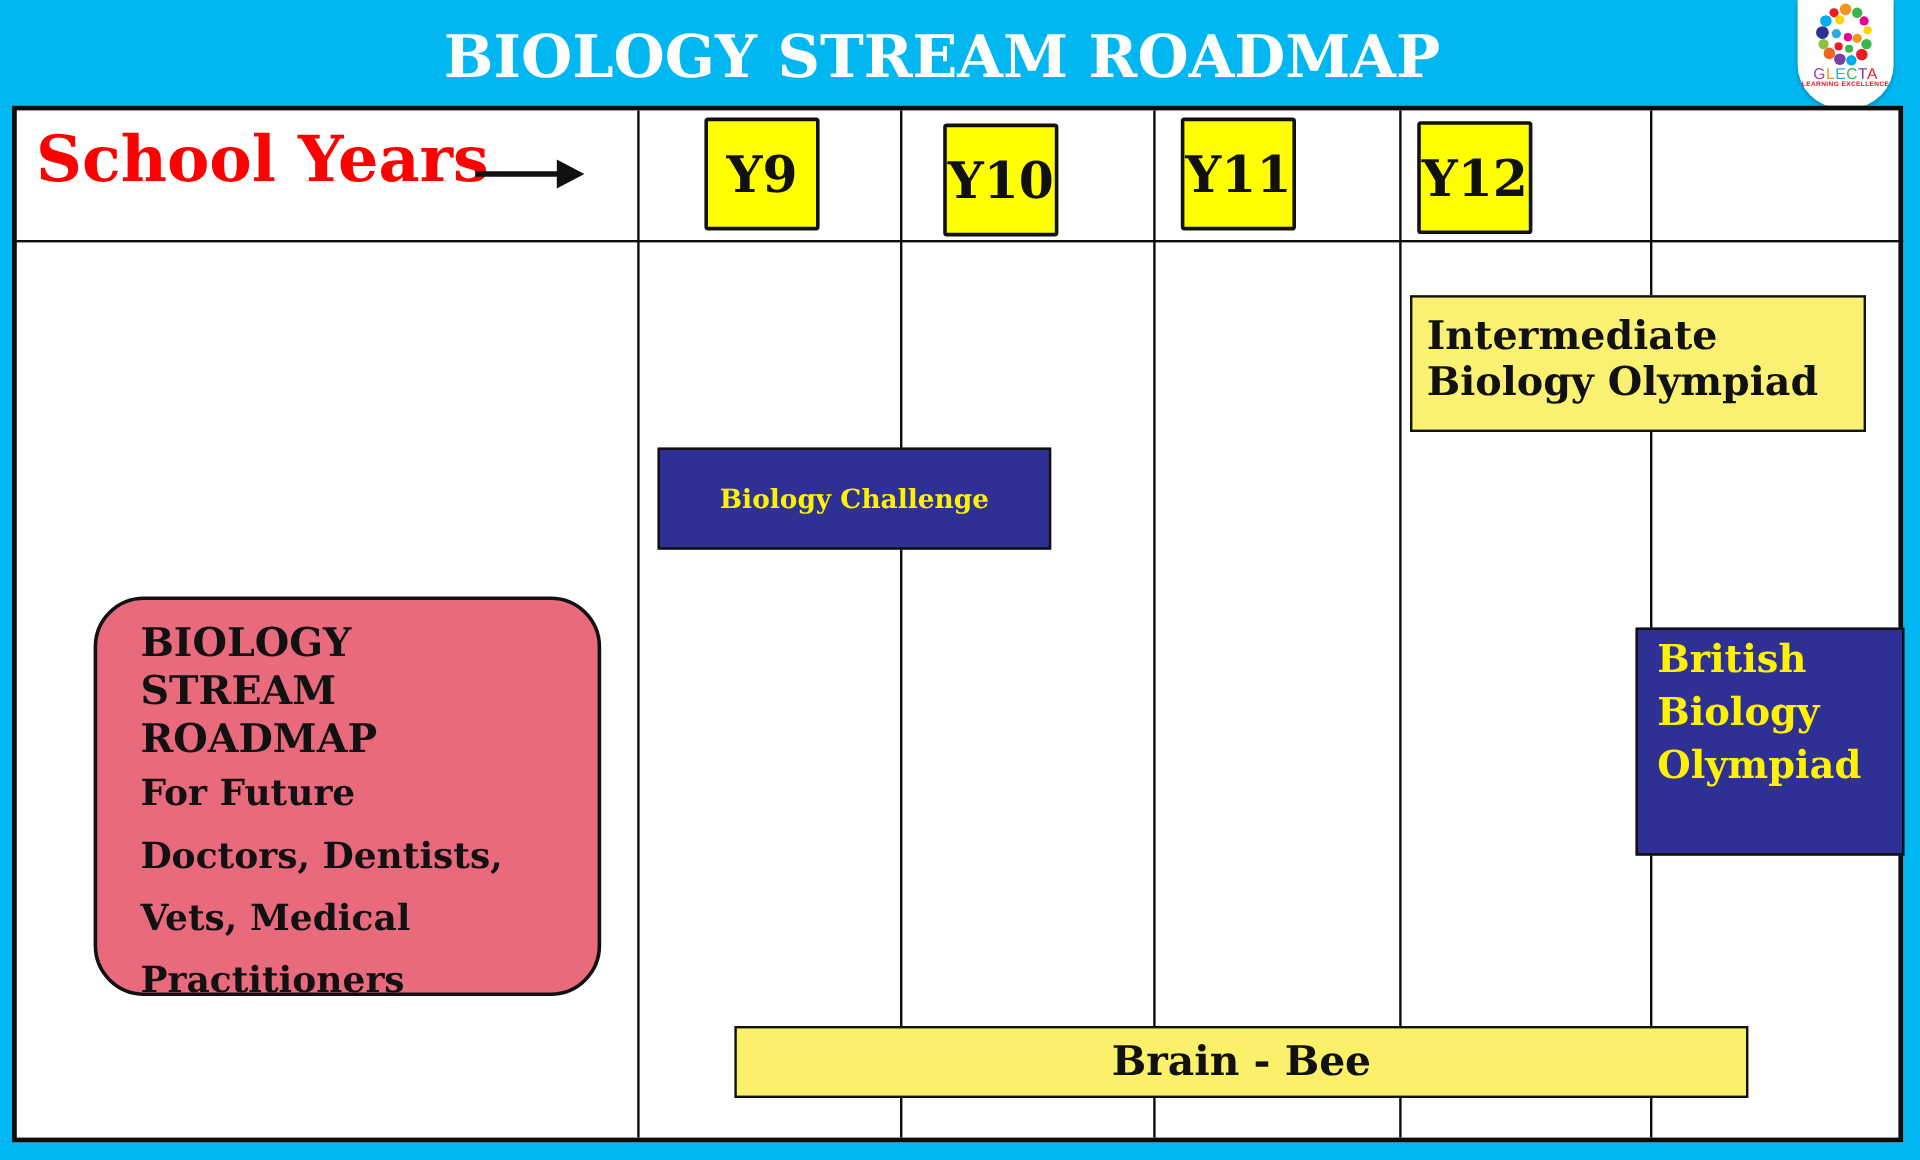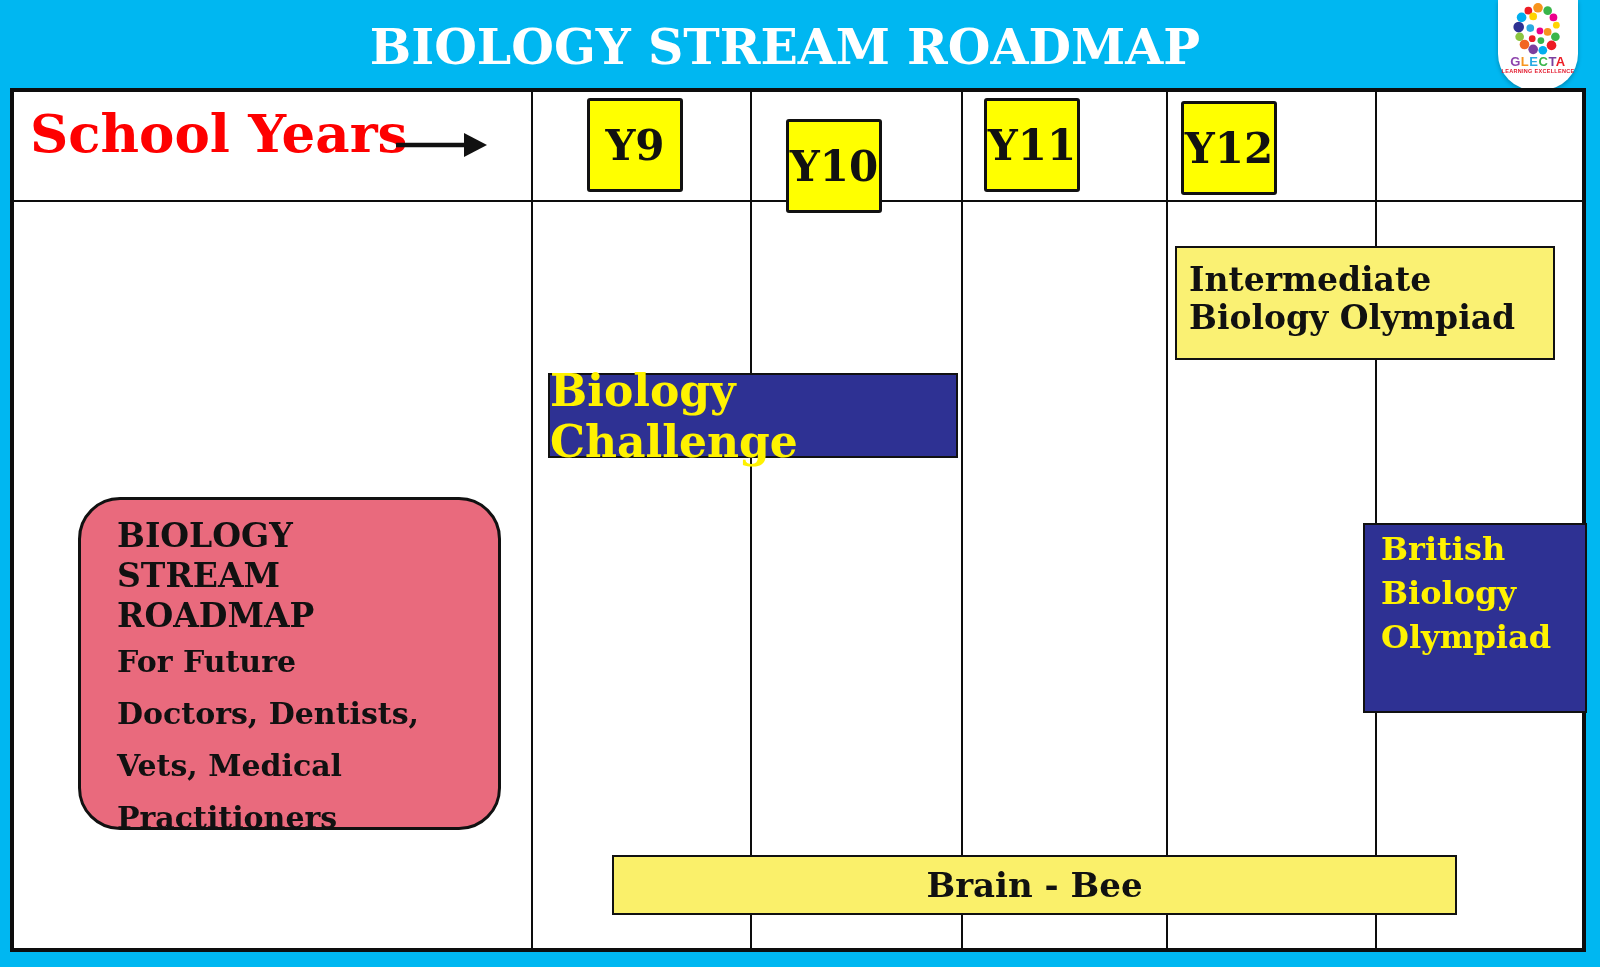--- a/index.html
+++ b/index.html
@@ -16,21 +16,21 @@
   }
   
   .logo{
     position:absolute;left:1498px;top:0;width:80px;height:90px;
     background:#ffffff;border-radius:0 0 36px 36px;
     box-shadow:0 2px 4px rgba(0,0,0,.25);
     display:flex;flex-direction:column;align-items:center;
     font-family:"Liberation Sans",sans-serif;
   }
   .logo svg{margin-top:2px;}
-  .logo-name{font-size:13px;font-weight:bold;letter-spacing:.5px;line-height:11px;margin-top:-2px;}
+  .logo-name{font-size:13px;font-weight:normal;letter-spacing:.5px;line-height:11px;margin-top:-2px;}
   .logo-tagline{font-size:5.5px;font-weight:bold;color:#E3172B;letter-spacing:.3px;line-height:8px;}
   .g0{color:#8e44ad}.g1{color:#f7941d}.g2{color:#29abe2}.g3{color:#39b54a}.g4{color:#7b3f9e}.g5{color:#ed1c24}
   
   .table{
     position:absolute;left:10px;top:88px;width:1576px;height:864px;
     background:#ffffff;border:4px solid #0d0d0d;box-sizing:border-box;
   }
   .vline{position:absolute;top:92px;bottom:19px;width:2px;background:#0d0d0d;z-index:1;}
   .v1{left:531px}.v2{left:750px}.v3{left:961px}.v4{left:1166px}.v5{left:1375px}
   .hline{position:absolute;left:12px;top:200px;width:1574px;height:2px;background:#0d0d0d;z-index:1;}
@@ -39,36 +39,36 @@
     position:absolute;left:30px;top:103px;font-size:53px;line-height:60px;
     font-weight:bold;color:#FE0000;z-index:2;
   }
   .arrow{position:absolute;left:396px;top:130px;z-index:2;}
   .year-badge{
     position:absolute;top:98px;width:96px;height:94px;box-sizing:border-box;
     background:#FFFF00;border:3px solid #111;border-radius:3px;
     display:flex;align-items:center;justify-content:center;
     font-size:42px;font-weight:bold;color:#111;z-index:2;
   }
-  .y9{left:587px}.y10{left:786px;top:119px}.y11{left:984px}.y12{left:1181px;top:101px}.y13{left:1381px}
+  .y9{left:587px}.y10{left:786px;top:103px}.y11{left:984px}.y12{left:1181px;top:101px}.y13{left:1381px}
   
   .roadmap-box{
     position:absolute;left:78px;top:497px;width:423px;height:333px;box-sizing:border-box;
     background:#E96A7D;border:3px solid #111;border-radius:42px;
     padding:16px 14px 0 36px;z-index:2;color:#111;
   }
   .roadmap-title{font-size:33px;line-height:40px;font-weight:bold;white-space:pre-line;}
   .roadmap-sub{font-size:30px;line-height:52px;font-weight:bold;white-space:pre-line;}
   
   .event{position:absolute;box-sizing:border-box;font-weight:bold;z-index:2;}
   .navy{background:#2E3193;border:2px solid #111;color:#FFF200;}
   .lightyellow{background:#FAF173;border:2px solid #111;color:#111;}
   .biology-challenge{
-    left:548px;top:373px;width:410px;height:85px;
-    display:flex;align-items:center;justify-content:center;font-size:44px;
+    left:548px;top:373px;width:328px;height:85px;
+    display:flex;align-items:center;justify-content:center;font-size:22px;
   }
   .intermediate{
     left:1175px;top:246px;width:380px;height:114px;
     font-size:33px;line-height:38px;padding:13px 0 0 12px;white-space:pre-line;
   }
   .british{
     left:1363px;top:523px;width:224px;height:190px;
     font-size:32px;line-height:44px;padding:2px 0 0 16px;white-space:pre-line;
   }
   .brain-bee{

